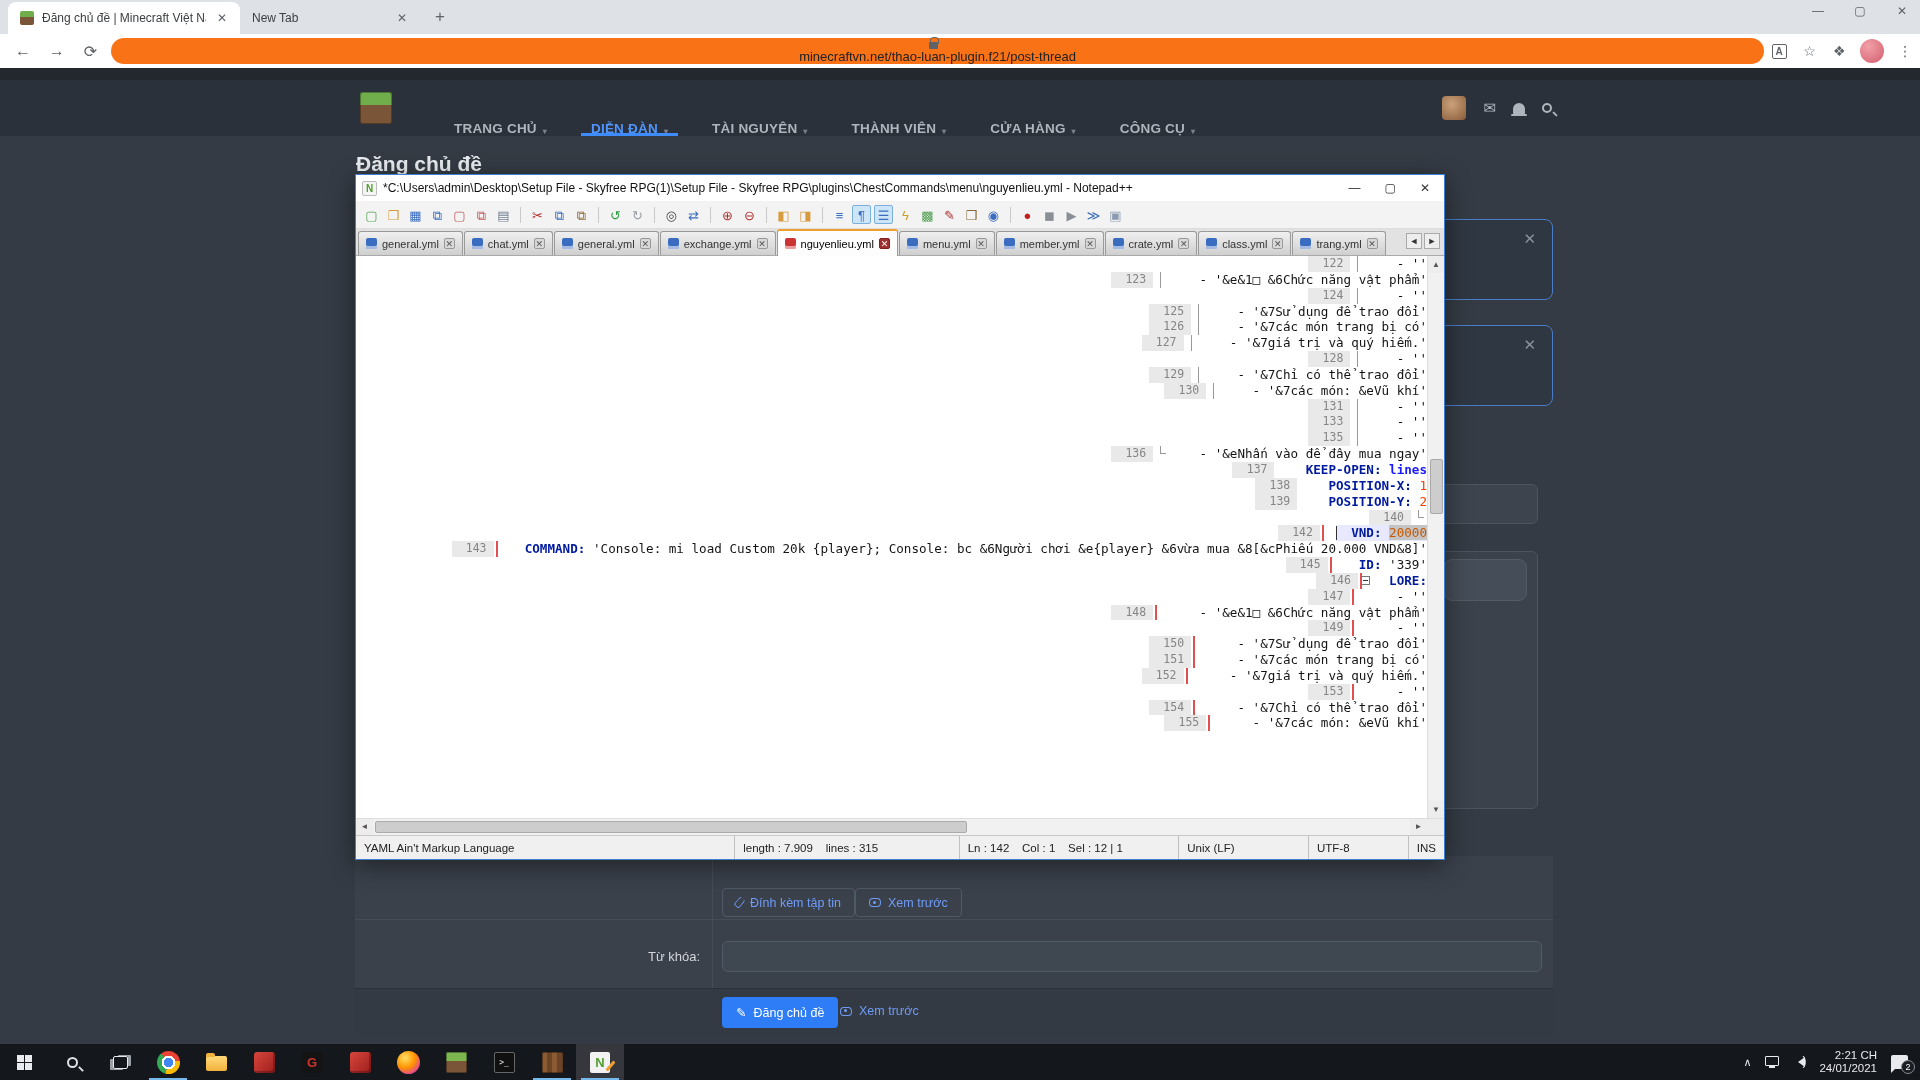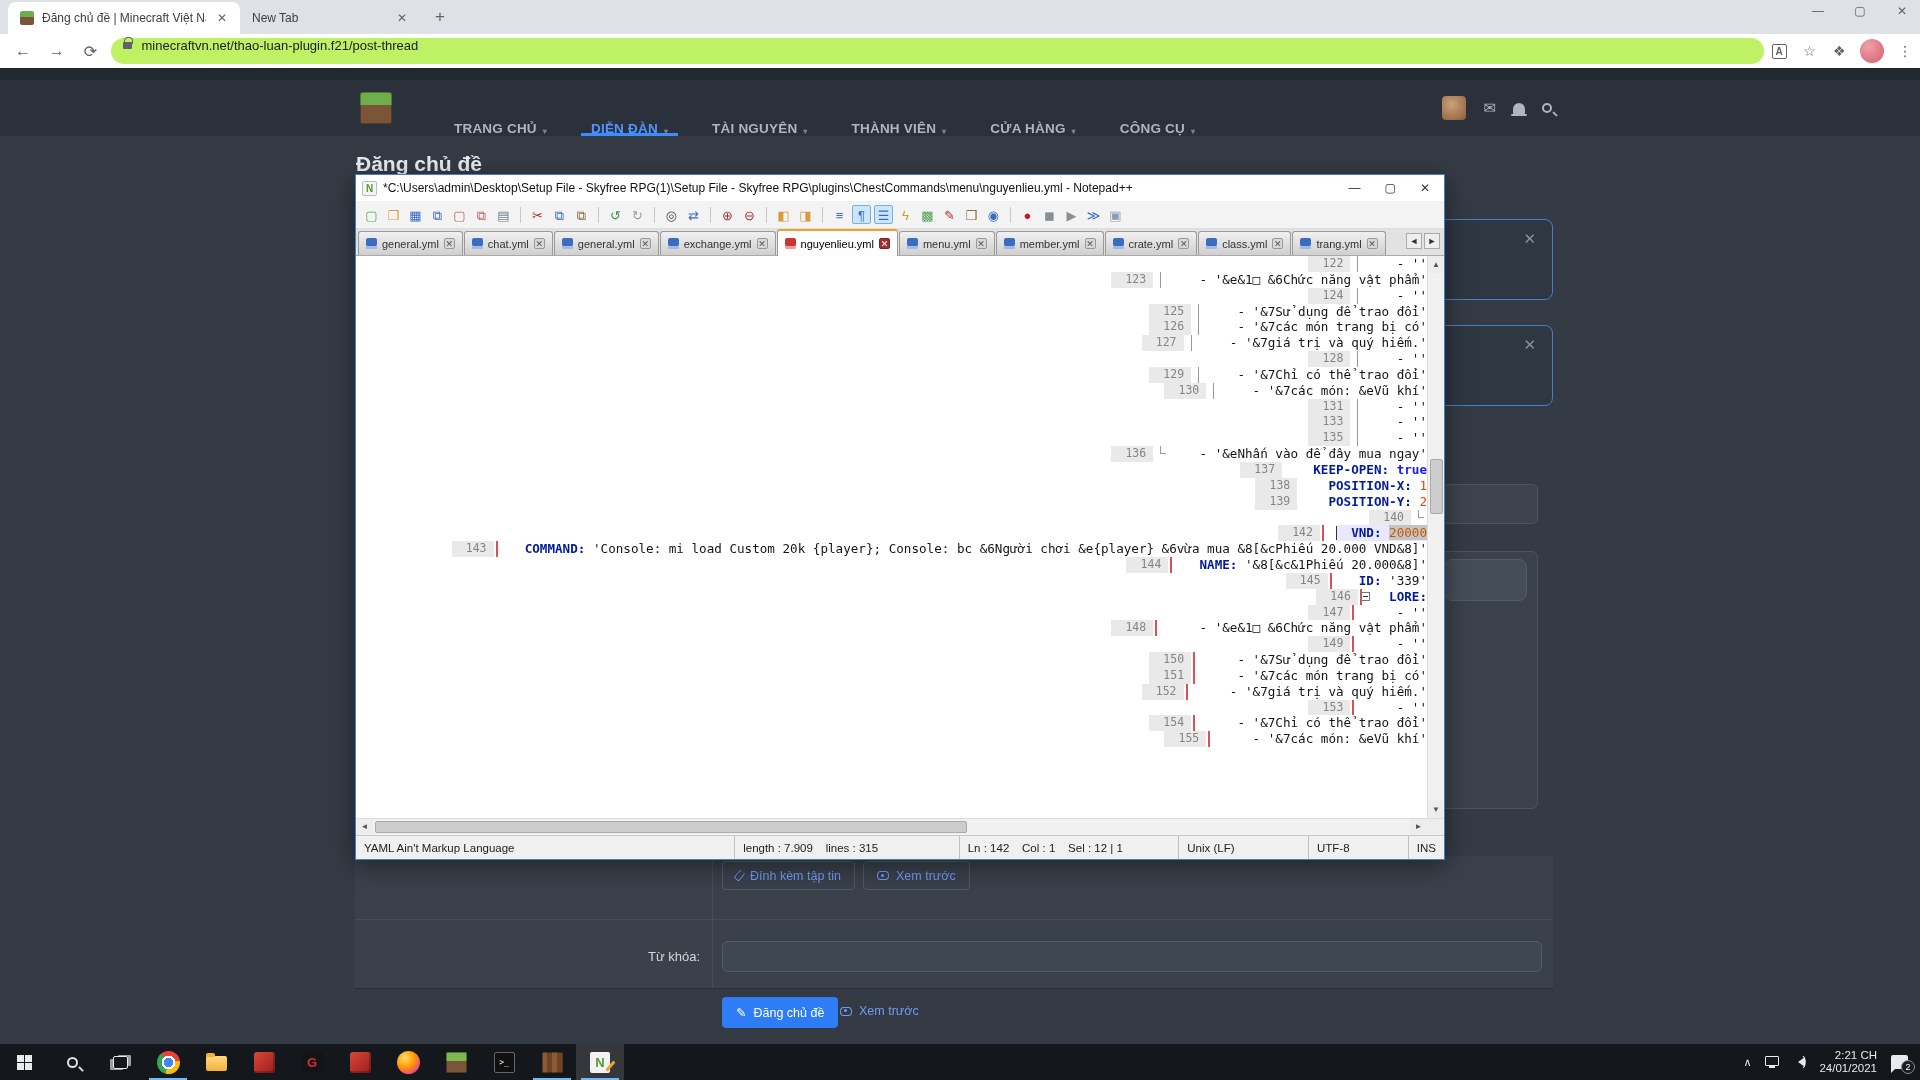--- a/index.html
+++ b/index.html
@@ -14,21 +14,21 @@
   .btab.active { background:#ffffff; }
   .btab-title { flex:1; white-space:nowrap; overflow:hidden; }
   .btab-x { color:#5f6368; font-size:12px; width:16px; height:16px; line-height:16px; text-align:center; border-radius:50%; }
   .fav-mc { width:14px; height:14px; display:inline-block; background:linear-gradient(#6fae4a 0 45%, #7a5537 45% 100%); border-radius:2px; }
   .newtab-btn { margin:0 0 7px 8px; font-size:17px; color:#5f6368; width:24px; text-align:center; }
   .winctl { position:absolute; right:8px; top:4px; display:flex; gap:22px; color:#5f6368; font-size:12px; }
   .winctl span { width:20px; text-align:center; }
 
   .btoolbar { position:absolute; left:0; top:34px; width:1920px; height:34px; background:#ffffff; display:flex; align-items:center; box-shadow:0 1px 0 #d5d8dc; }
   .navglyph { color:#5f6368; font-size:16px; width:34px; text-align:center; }
-  .omnibox { position:relative; margin-left:4px; width:1660px; height:26px; background:#bef264; border-radius:13px; display:flex; align-items:flex-start; padding:0 12px; }
+  .omnibox { position:relative; margin-left:4px; width:1660px; height:26px; background:#f97316; border-radius:13px; display:flex; align-items:center; padding:0 12px;flex-direction:column; }
   .lock { position:relative; width:9px; height:7px; background:#5f6368; border-radius:1px; margin-right:9px; margin-top:4px; }
   .lock::before { content:""; position:absolute; left:1px; top:-5px; width:7px; height:6px; border:1.5px solid #5f6368; border-bottom:none; border-radius:4px 4px 0 0; }
   .url { font-size:13px; color:#202124; }
   .bt-ico { color:#5f6368; font-size:14px; width:30px; text-align:center; }
   .translate-box { width:15px; height:15px; border:1.5px solid #5f6368; border-radius:2px; color:#5f6368; font-size:10px; line-height:13px; text-align:center; font-weight:bold; margin:0 8px; }
   .avatar-chrome { width:24px; height:24px; border-radius:50%; background:radial-gradient(circle at 35% 30%, #f2a0a8, #d35d6e); margin:0 6px; }
 
   
   .page { position:absolute; left:0; top:68px; width:1920px; height:976px; background:#343b44; z-index:1; }
   .site-top { position:absolute; left:0; top:0; width:1920px; height:12px; background:#23272e; }
@@ -52,21 +52,21 @@
   .alert-box { position:absolute; left:700px; width:853px; height:81px; background:#2f3742; border:1px solid #4a7dc8; border-radius:8px; }
   .alert-x { position:absolute; right:16px; top:10px; color:#8b93a0; font-size:15px; }
 
   .frag-1 { position:absolute; left:1300px; top:416px; width:238px; height:40px; background:#3d444e; border:1px solid #4a5462; border-radius:6px; }
   .frag-2 { position:absolute; left:1300px; top:483px; width:238px; height:258px; background:#3b424b; border:1px solid #4a5462; border-radius:6px; }
   .frag-2-inner { position:absolute; right:10px; top:7px; width:83px; height:42px; background:#454d58; border:1px solid #525b67; border-radius:8px; }
 
   .form-band { position:absolute; left:355px; top:788px; width:1198px; height:132px; background:#3a414b; }
   .form-divider-v { position:absolute; left:357px; top:0; width:1px; height:132px; background:#454d57; }
   .form-divider-h { position:absolute; left:0; top:63px; width:1198px; height:1px; background:#454d57; }
-  .attach-row { position:absolute; left:367px; top:5px; display:flex; gap:8px; }
+  .attach-row { position:absolute; left:367px; top:32px; display:flex; gap:0; }
   .ghost-btn { display:flex; align-items:center; gap:7px; height:29px; padding:0 13px; border:1px solid #4f5a68; border-radius:4px; color:#6f9bf7; font-size:12.5px; background:transparent; }
   .icon-clip { width:7px; height:11px; border:1.5px solid #6f9bf7; border-radius:4px 4px 3px 3px; border-top:none; transform:rotate(40deg); }
   .icon-eye { position:relative; width:12px; height:9px; border:1.5px solid #6f9bf7; border-radius:60% 60% 60% 60% / 100% 100% 100% 100%; }
   .icon-eye::after { content:""; position:absolute; left:3px; top:1.5px; width:3px; height:3px; background:#6f9bf7; border-radius:50%; }
   .kw-label { position:absolute; left:200px; top:93px; width:145px; text-align:right; color:#d3d7dc; font-size:13px; }
   .kw-input { position:absolute; left:367px; top:85px; width:820px; height:31px; background:#3f4751; border:1px solid #505b69; border-radius:6px; color:#dfe3e8; font-size:13px; padding:0 10px; outline:none; }
   .action-bar { position:absolute; left:355px; top:920px; width:1198px; height:47px; background:#333a44; border-top:1px solid #2a3039; }
   .submit-btn { position:absolute; left:367px; top:8px; height:31px; padding:0 14px; background:#2e7cf6; border:none; border-radius:4px; color:#fff; font-size:12.5px; display:flex; align-items:center; gap:7px; }
   .preview-link { position:absolute; left:485px; top:15px; color:#6f9bf7; font-size:12.5px; display:flex; align-items:center; gap:7px; }
 
@@ -481,21 +481,21 @@
           <div class="cl">
             <span class="ln">136</span>
             <span class="fold">
               <i class="endmark"></i>
             </span>
             <span class="txt"><span class="s">    - '&amp;eNhấn vào để đây mua ngay'</span></span>
           </div>
           <div class="cl">
             <span class="ln">137</span>
             <span class="fold"></span>
-            <span class="txt"><span>  </span><span class="k">KEEP-OPEN:</span><span> </span><span class="b">true</span></span>
+            <span class="txt"><span>  </span><span class="k">KEEP-OPEN:</span><span> </span><span class="b">lines</span></span>
           </div>
           <div class="cl">
             <span class="ln">138</span>
             <span class="fold"></span>
             <span class="txt"><span>  </span><span class="k">POSITION-X:</span><span> </span><span class="n">1</span></span>
           </div>
           <div class="cl">
             <span class="ln">139</span>
             <span class="fold"></span>
             <span class="txt"><span>  </span><span class="k">POSITION-Y:</span><span> </span><span class="n">2</span></span>
@@ -513,27 +513,20 @@
               <i class="redline"></i>
             </span>
             <span class="txt"><span>  </span><span class="k">VND:</span><span> </span><span class="sel">20000</span></span>
           </div>
           <div class="cl">
             <span class="ln">143</span>
             <span class="fold">
               <i class="redline"></i>
             </span>
             <span class="txt"><span>  </span><span class="k">COMMAND:</span><span> </span><span class="s">'Console: mi load Custom 20k {player}; Console: bc &amp;6Người chơi &amp;e{player} &amp;6vừa mua &amp;8[&amp;cPhiếu 20.000 VND&amp;8]'</span></span>
-          </div>
-          <div class="cl">
-            <span class="ln">144</span>
-            <span class="fold">
-              <i class="redline"></i>
-            </span>
-            <span class="txt"><span>  </span><span class="k">NAME:</span><span> </span><span class="s">'&amp;8[&amp;c&amp;1Phiếu 20.000&amp;8]'</span></span>
           </div>
           <div class="cl">
             <span class="ln">145</span>
             <span class="fold">
               <i class="redline"></i>
             </span>
             <span class="txt"><span>  </span><span class="k">ID:</span><span> </span><span class="s">'339'</span></span>
           </div>
           <div class="cl">
             <span class="ln">146</span>

